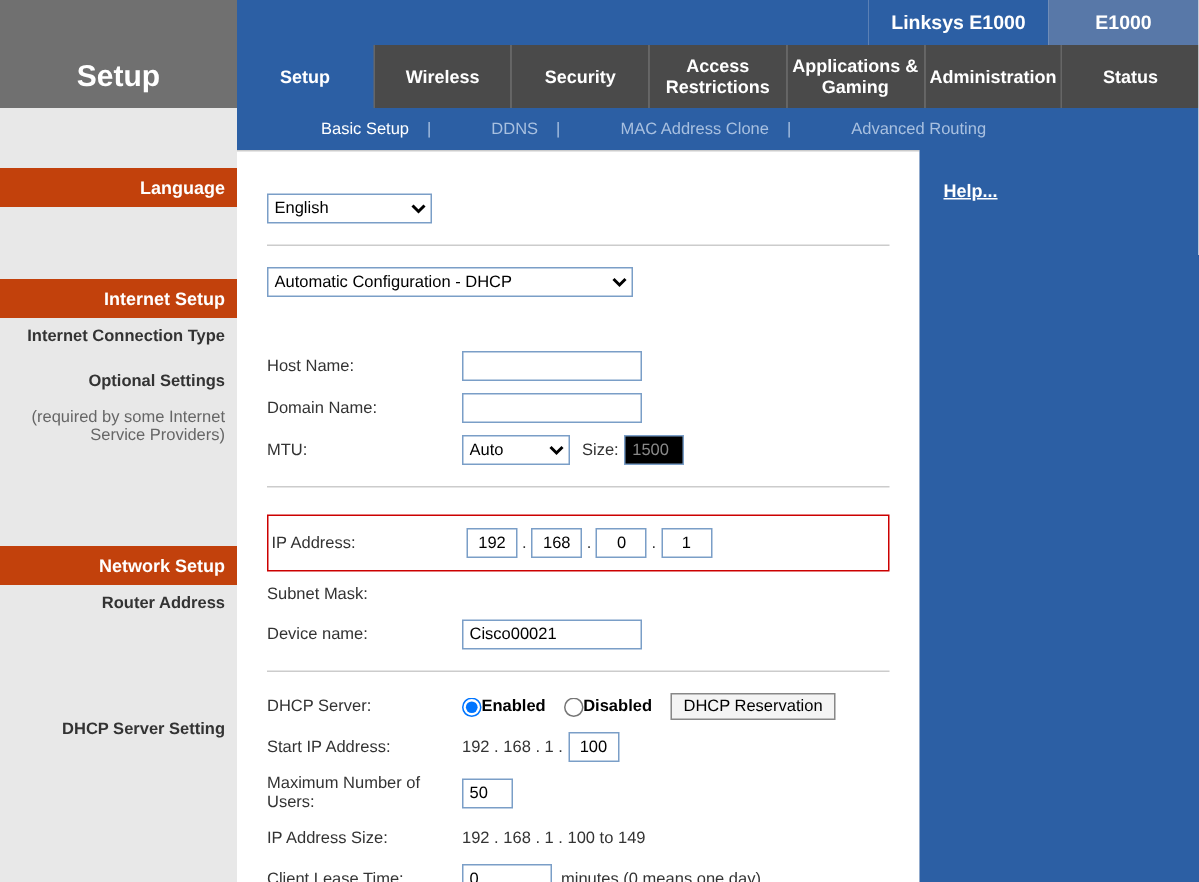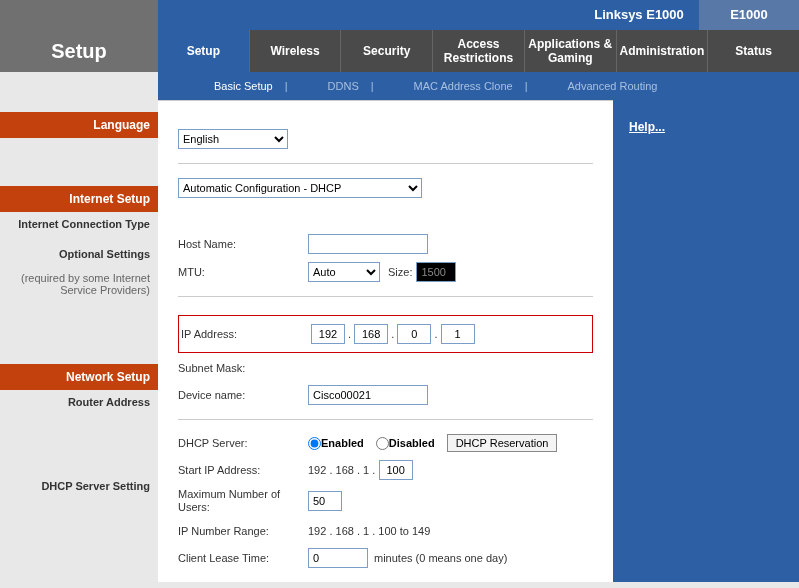--- a/index.html
+++ b/index.html
@@ -116,20 +116,24 @@
         </div>
       </div>
 
       <div class="form-section">
         <div style="height:18px;"></div>
         <div class="form-row">
           <div class="form-label">Host Name:</div>
           <input type="text" style="width: 120px;" value="">
         </div>
         <div class="form-row">
+          <div class="form-label">Domain Name:</div>
+          <input type="text" style="width: 120px;" value="">
+        </div>
+        <div class="form-row">
           <div class="form-label">MTU:</div>
           <select style="width:72px;">
             <option>Auto</option>
           </select>
           <span class="static-text" style="margin:0 4px 0 8px;">Size:</span>
           <input type="text" readonly="" style="width: 40px;" value="1500">
         </div>
       </div>
 
       <div style="height:6px;"></div>
@@ -168,21 +172,21 @@
           <div class="form-label">Start IP  Address:</div>
           <span class="static-text">192 . 168 . 1 .</span>
           <span>&nbsp;</span>
           <input type="text" class="ip-box" value="100" style="">
         </div>
         <div class="form-row">
           <div class="form-label" style="line-height:1.2;">Maximum Number of Users:</div>
           <input type="text" style="width: 34px;" value="50">
         </div>
         <div class="form-row">
-          <div class="form-label">IP Number Range:</div>
+          <div class="form-label">IP Address Size:</div>
           <span class="static-text">192 . 168 . 1 . 100 to 149</span>
         </div>
         <div class="form-row">
           <div class="form-label">Client Lease Time:</div>
           <input type="text" style="width: 60px;" value="0">
           <span class="static-text" style="margin-left:6px;">minutes (0 means one day)</span>
         </div>
 
       </div>
     </div>

